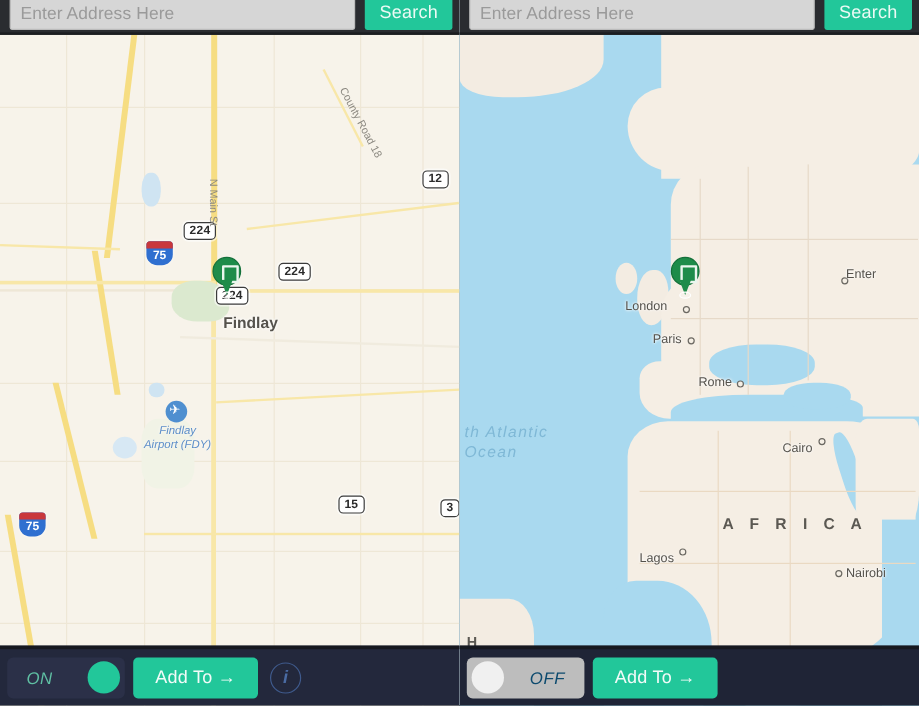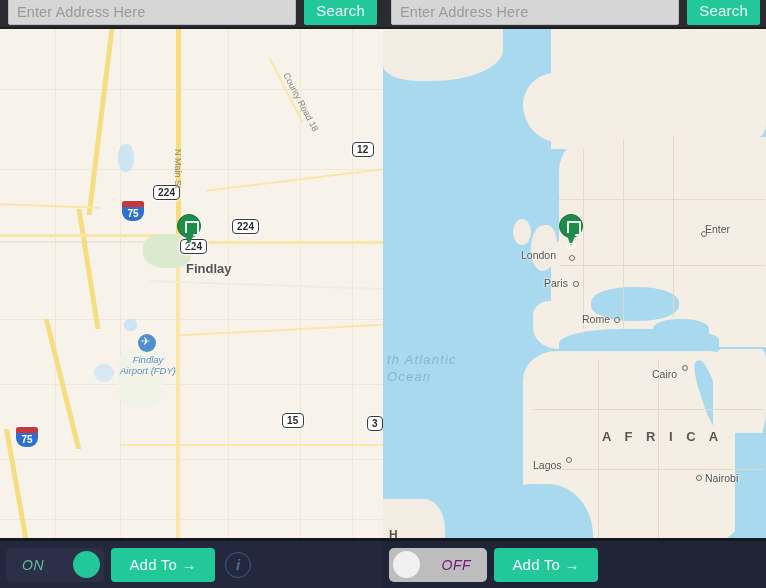--- a/index.html
+++ b/index.html
@@ -123,21 +123,21 @@
   .toolbar.dim { background: #1f2436; }
   .toggle {
     width: 98px; height: 34px; background: #2b3048; border-radius: 5px;
     display: flex; align-items: center; justify-content: flex-end;
     padding: 0 4px; position: relative; font-style: italic;
   }
   .toggle .lbl { position: absolute; left: 16px; color: #5fbfa3; font-size: 14px;
     letter-spacing: .5px; }
   .toggle .knob { width: 27px; height: 27px; border-radius: 50%; background: #22c79a; }
   .toggle.off { background: #bdbdbd; justify-content: flex-start; }
-  .toggle.off .lbl { left: auto; right: 16px; color: #701a75; }
+  .toggle.off .lbl { left: auto; right: 16px; color: #0c4a6e; }
   .toggle.off .knob { background: #f0f0f0; }
 
   .tbtn {
     height: 34px; background: #22c79a; border-radius: 4px; color: #f2fbf8;
     font-size: 15px; display: flex; align-items: center; justify-content: center;
     padding: 0 10px; white-space: nowrap; letter-spacing: .2px;
   }
   .tbtn.addto { width: 104px; }
   .tbtn.fav { width: 112px; }
   .infobtn { width: 26px; height: 26px; border: 1.8px solid #3f5a8c; border-radius: 50%;

